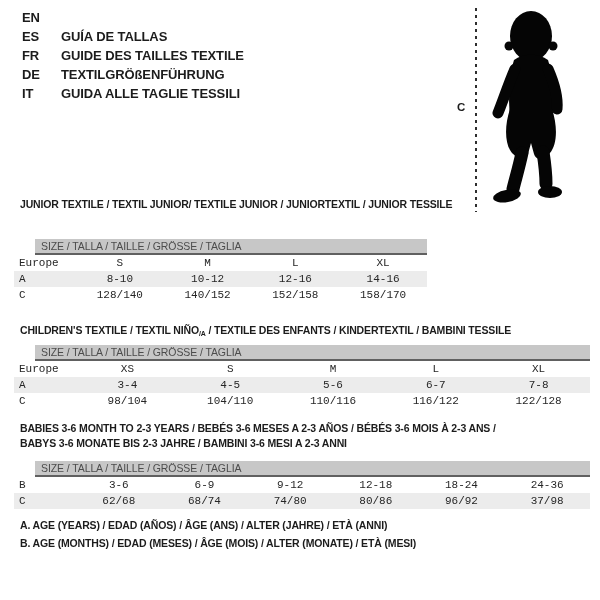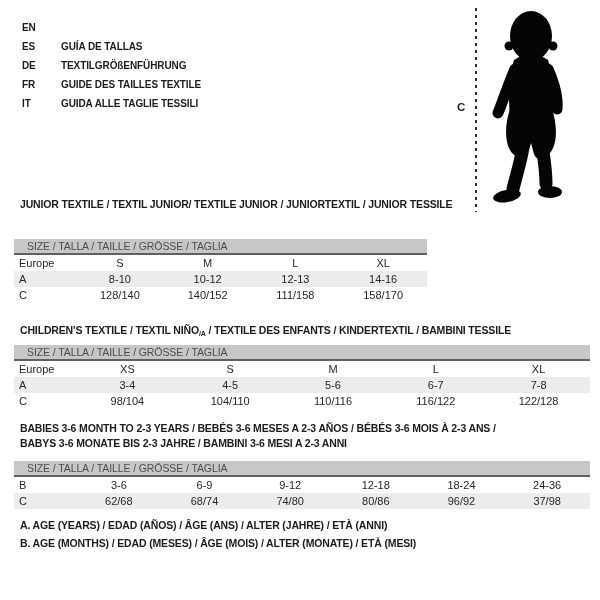--- a/index.html
+++ b/index.html
@@ -3,21 +3,21 @@
 <meta charset="utf-8">
 <style>
   html,body{margin:0;padding:0;}
   body{
     width:600px;height:600px;background:#fff;position:relative;overflow:hidden;
     font-family:"Liberation Sans",sans-serif;color:#1c1c1c;
     --size-bar-bg:#c7c7c7;--size-bar-border:#606060;--alt-row-bg:#ececec;--silhouette:#050505;
   }
 
   
-  .lang-block{position:absolute;left:22px;top:8px;font-weight:bold;font-size:10px;letter-spacing:-0.1px;margin-top:10px;}
+  .lang-block{position:absolute;left:22px;top:8px;font-weight:bold;font-size:13px;letter-spacing:-0.1px;}
   .lang-row{height:19px;line-height:19px;display:flex;white-space:nowrap;}
   .lang-code{width:39px;flex:0 0 39px;}
 
   
   .height-line{position:absolute;left:475px;top:8px;width:2px;height:204px;
     background:repeating-linear-gradient(to bottom,#2e2e2e 0 3px,transparent 3px 7px);}
   .height-label{position:absolute;left:457px;top:101px;font-size:11.5px;font-weight:bold;}
   .baby{position:absolute;left:481px;top:5px;color:var(--silhouette);}
 
   
@@ -28,22 +28,22 @@
   .t-babies .line{height:15px;line-height:15px;white-space:nowrap;}
   .sub-a{font-size:7px;vertical-align:-2px;}
 
   
   .tbl{position:absolute;left:14px;}
   .tbl-junior{top:239px;width:413px;}
   .tbl-children{top:345px;width:576px;}
   .tbl-babies{top:461px;width:576px;}
   .size-bar{height:14px;line-height:14px;background:var(--size-bar-bg);
     border-bottom:2px solid var(--size-bar-border);
-    font-size:10.5px;color:#4c4c4c;padding-left:13px;letter-spacing:-0.1px;}
-  table{width:100%;border-collapse:collapse;table-layout:fixed;}
+    font-size:10.5px;color:#4c4c4c;padding-left:6px;letter-spacing:-0.1px;margin-left:21px;}
+  table{width:100%;border-collapse:collapse;table-layout:fixed;font-family:Liberation Mono, monospace;}
   col.c-label{width:62px;}
   td{height:16px;font-size:11px;text-align:center;padding:0;color:#262626;white-space:nowrap;}
   td.label{text-align:left;padding-left:5px;}
   tbody tr:nth-child(even){background:var(--alt-row-bg);}
 
   
   .notes{position:absolute;left:20px;top:516px;font-size:10.5px;font-weight:bold;letter-spacing:-0.15px;}
   .notes div{height:18px;line-height:18px;white-space:nowrap;}
 </style>
 </head>
@@ -51,26 +51,26 @@
 
 <div class="lang-block">
   <div class="lang-row">
     <span class="lang-code">EN</span>
   </div>
   <div class="lang-row">
     <span class="lang-code">ES</span>
     <span class="lang-text">GUÍA DE TALLAS</span>
   </div>
   <div class="lang-row">
+    <span class="lang-code">FR</span>
+    <span class="lang-text">GUIDE DES TAILLES TEXTILE</span>
+  </div>
+  <div class="lang-row">
     <span class="lang-code">DE</span>
     <span class="lang-text">TEXTILGRÖßENFÜHRUNG</span>
-  </div>
-  <div class="lang-row">
-    <span class="lang-code">FR</span>
-    <span class="lang-text">GUIDE DES TAILLES TEXTILE</span>
   </div>
   <div class="lang-row">
     <span class="lang-code">IT</span>
     <span class="lang-text">GUIDA ALLE TAGLIE TESSILI</span>
   </div>
 </div>
 
 <div class="height-line"></div>
 <div class="height-label">C</div>
 
@@ -106,28 +106,28 @@
         <td class="label">Europe</td>
         <td>S</td>
         <td>M</td>
         <td>L</td>
         <td>XL</td>
       </tr>
       <tr>
         <td class="label">A</td>
         <td>8-10</td>
         <td>10-12</td>
-        <td>12-13</td>
+        <td>12-16</td>
         <td>14-16</td>
       </tr>
       <tr>
         <td class="label">C</td>
         <td>128/140</td>
         <td>140/152</td>
-        <td>111/158</td>
+        <td>152/158</td>
         <td>158/170</td>
       </tr>
     </tbody>
   </table>
 </div>
 
 <div class="sec-title t-children">
   <span>CHILDREN'S TEXTILE / TEXTIL NIÑO</span><sub class="sub-a">/A</sub><span> / TEXTILE DES ENFANTS / KINDERTEXTIL / BAMBINI TESSILE</span>
 </div>
 <div class="tbl tbl-children">

